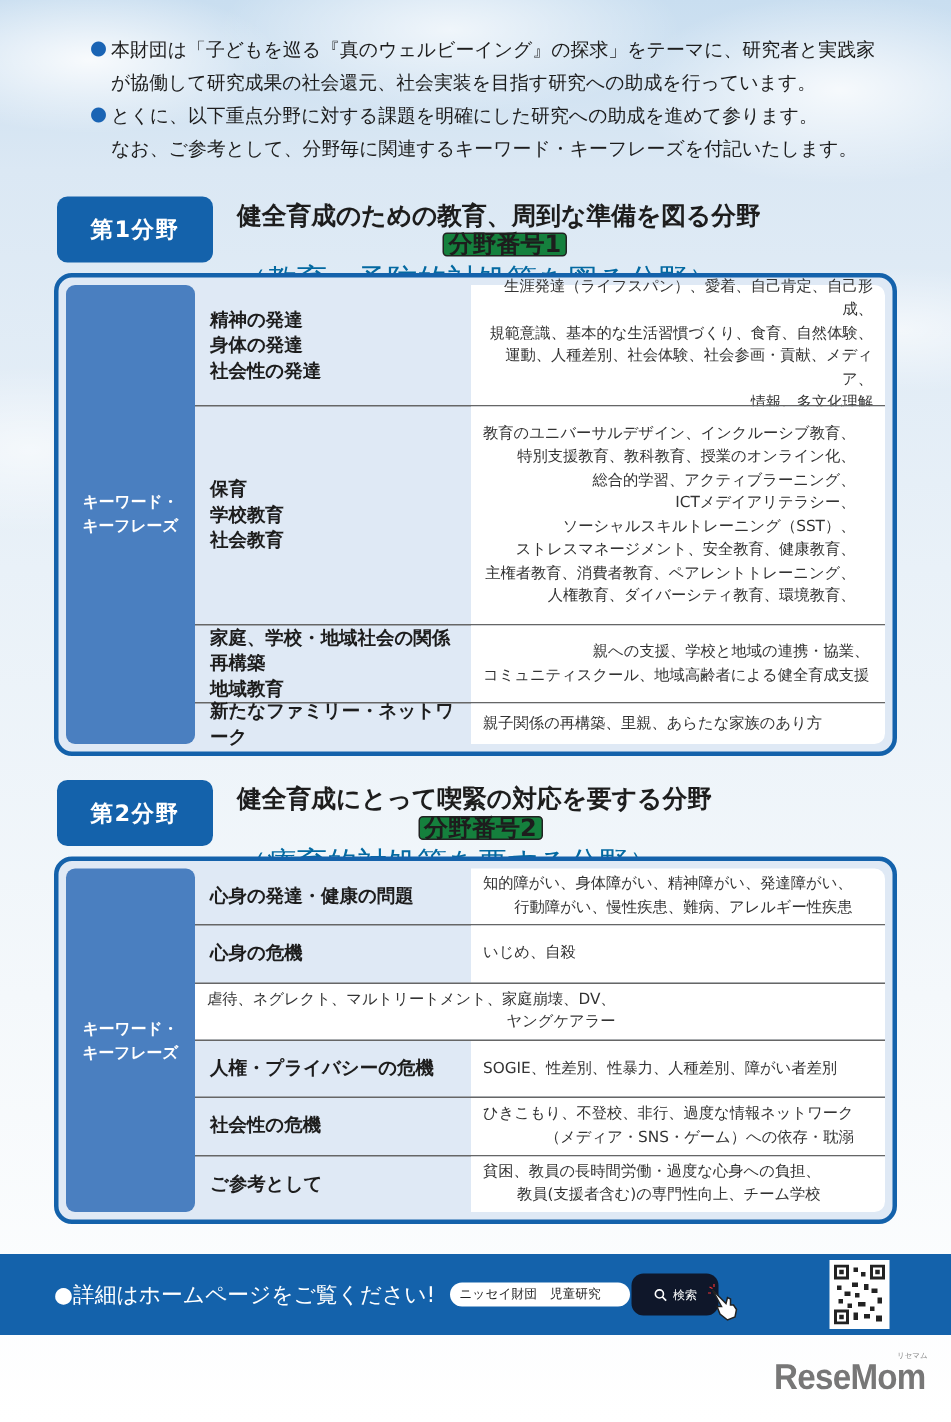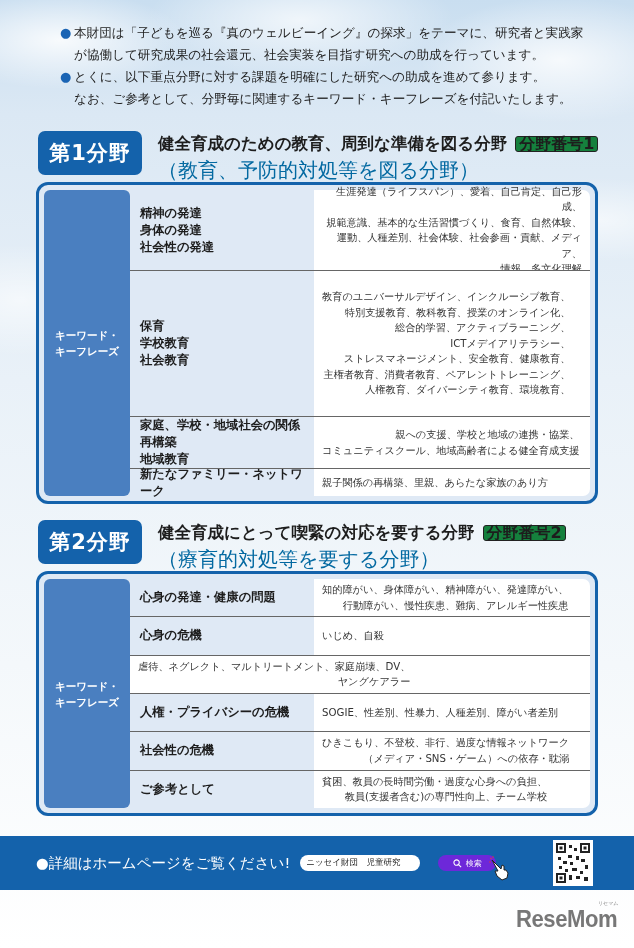--- a/index.html
+++ b/index.html
@@ -24,25 +24,25 @@
   
   .intro { position: absolute; left: 60px; top: 22px; width: 540px; font-size: 12.6px; line-height: 22px; color: #1d1d1d; }
   .intro p { display: flex; }
   .intro .dot { color: #1a64b4; width: 14px; flex: none; font-size: 13px; }
   .intro .indent { padding-left: 14px; }
 
   
   .sec-head { position: absolute; left: 38px; display: flex; align-items: flex-start; }
   .sec-badge {
     width: 104px; height: 44px; background: #1462ab; color: #fff;
-    border-radius: 7px; font-weight: bold; font-size: 21px;
+    border-radius: 7px; font-weight: bold; font-size: 15px;
     display: flex; align-items: center; justify-content: center; letter-spacing: 1px;
   }
   .sec-titles { margin-left: 16px; margin-top: 2px; }
-  .sec-title { font-size: 16.5px; font-weight: bold; color: #1d1d1d; display: flex; align-items: center; white-space: nowrap; }
+  .sec-title { font-size: 16.5px; font-weight: bold; color: #1d1d1d; display: flex; align-items: center; white-space: nowrap; flex-direction: column; }
   .sec-num {
     margin-left: 8px; font-size: 16px; font-weight: bold; border: 1.3px solid #222;
     border-radius: 3px; padding: 0 3px; line-height: 14px; background: #15803d;
   }
   .sec-sub { font-size: 20px; color: #0369a1; margin-top: 2px; }
 
   
   .panel {
     position: absolute; left: 36px; width: 562px;
     border: 3px solid #1462ab; border-radius: 12px; background: #dfe9f5;
@@ -73,21 +73,21 @@
   .footer-bar {
     position: absolute; left: 0; top: 836px; width: 634px; height: 54px; background: #1462ab;
     display: flex; align-items: center;
   }
   .footer-text { color: #fff; font-size: 14.5px; margin-left: 36px; white-space: nowrap; }
   .search-box {
     margin-left: 10px; width: 120px; height: 16px; background: #fff; border-radius: 8px;
     font-size: 8.5px; color: #222; display: flex; align-items: center; padding-left: 6px; white-space: nowrap;
   }
   .search-btn {
-    margin-left: 18px; width: 58px; height: 16px; background: #6d28d9; border-radius: 8px;
+    margin-left: 1px; width: 58px; height: 28px; background: #0f172a; border-radius: 8px;
     color: #fff; font-size: 8px; display: flex; align-items: center; justify-content: center; gap: 4px;
   }
   .hand { margin-left: -8px; margin-top: 12px; width: 26px; height: 26px; }
   .qr {
     position: absolute; left: 553px; top: 840px; width: 40px; height: 46px; background: #fff; padding: 3px;
   }
   .logo {
     position: absolute; left: 516px; top: 905px; font-family: "Liberation Sans", sans-serif;
     font-weight: bold; font-size: 24px; color: #777; letter-spacing: -0.5px; transform: scaleX(0.92); transform-origin: left;
   }
@@ -154,20 +154,21 @@
           <span>学校教育</span>
           <span>社会教育</span>
         </div>
       </div>
       <div class="row-kw multiline">
         <div>
           <span>教育のユニバーサルデザイン、インクルーシブ教育、</span>
           <span>特別支援教育、教科教育、授業のオンライン化、</span>
           <span>総合的学習、アクティブラーニング、</span>
           <span>ICTメデイアリテラシー、</span>
+          <span>ソーシャルスキルトレーニング（SST）、</span>
           <span>ストレスマネージメント、安全教育、健康教育、</span>
           <span>主権者教育、消費者教育、ペアレントトレーニング、</span>
           <span>人権教育、ダイバーシティ教育、環境教育、</span>
         </div>
       </div>
     </div>
     <div class="row" style="flex:1;">
       <div class="row-cat multiline">
         <div>
           <span>家庭、学校・地域社会の関係</span>

